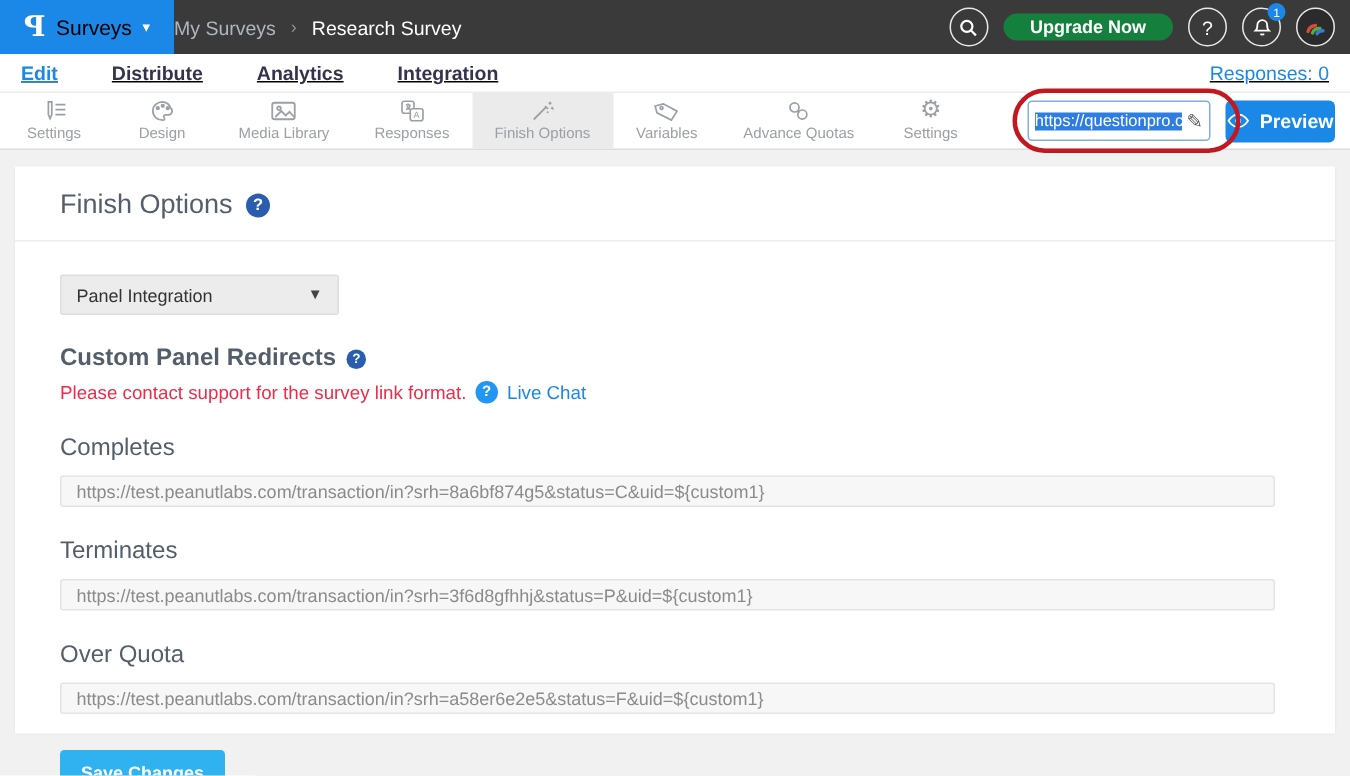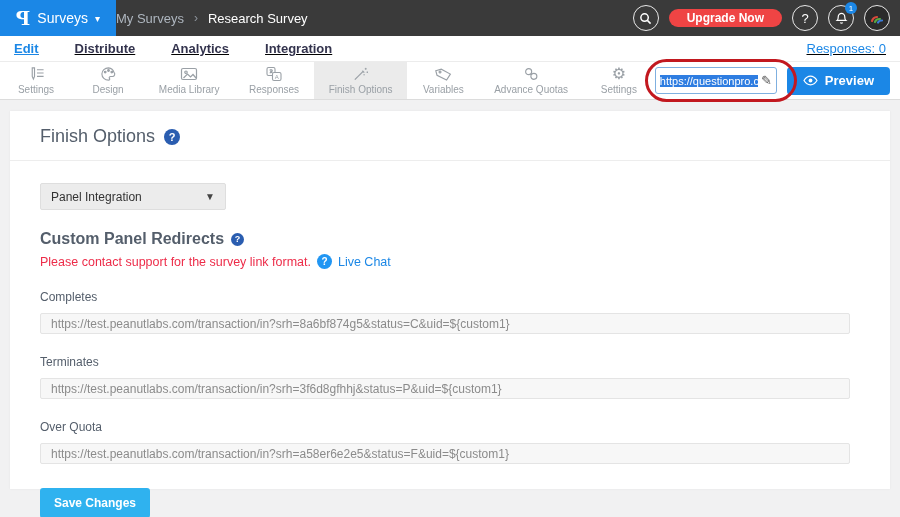--- a/index.html
+++ b/index.html
@@ -3,29 +3,29 @@
 <meta charset="utf-8">
 <style>
   * { margin:0; padding:0; box-sizing:border-box; }
   html,body { width:900px; height:517px; }
   body { font-family:"Liberation Sans", sans-serif; background:#f1f1f2; overflow:hidden; }
 
   
   .topbar { height:36px; background:#3a3a3a; display:flex; align-items:center; position:relative; }
   .logo-area { width:116px; height:36px; background:#1b87e6; display:flex; align-items:center; justify-content:center; gap:7px; cursor:pointer; }
   .logo-mark { color:#fff; font-weight:bold; font-size:19px; line-height:1; transform:scaleX(-1); font-family:"DejaVu Serif", serif; }
-  .product-label { color:#ffffff; font-size:14px; }
+  .product-label { color:#000000; font-size:14px; }
   .caret-down { color:#fff; font-size:10px; }
   .breadcrumb { display:flex; align-items:center; gap:10px; font-size:13px; }
   .crumb-parent { color:#aeb6bf; cursor:pointer; }
   .crumb-sep { color:#8d949c; font-size:12px; }
   .crumb-current { color:#ffffff; }
   .topbar-right { margin-left:auto; display:flex; align-items:center; gap:10px; padding-right:10px; }
   .circle-btn { width:26px; height:26px; border:1.5px solid #e8e8e8; border-radius:50%; display:flex; align-items:center; justify-content:center; color:#fff; font-size:13px; cursor:pointer; position:relative; background:transparent; }
-  .upgrade-btn { background:#ef4444; color:#fff; font-size:12px; font-weight:bold; border:none; border-radius:14px; padding:2px 18px; cursor:pointer; }
+  .upgrade-btn { background:#15803d; color:#fff; font-size:12px; font-weight:bold; border:none; border-radius:14px; padding:2px 18px; cursor:pointer; }
   .badge { position:absolute; top:-4px; right:-4px; background:#1b87e6; color:#fff; font-size:8px; width:12px; height:12px; border-radius:50%; display:flex; align-items:center; justify-content:center; }
   .avatar { width:26px; height:26px; border:1.5px solid #e8e8e8; border-radius:50%; background:#2b2b2b; display:flex; align-items:center; justify-content:center; overflow:hidden; cursor:pointer; }
 
   
   .menubar { height:26px; background:#fff; display:flex; align-items:center; padding:0 14px; border-bottom:1px solid #ececec;text-decoration:underline; }
   .menu-tab { font-size:13px; font-weight:bold; color:#33334d; margin-right:36px; cursor:pointer; padding:2px 0; }
   .menu-tab.active { color:#1b87e6; text-decoration:underline; }
   .responses { margin-left:auto; color:#1b87e6; font-size:13px; }
 
   
@@ -34,39 +34,39 @@
   .tool-item.active { background:#ebebeb; }
   .tool-item svg { display:block; }
   .tool-label { font-size:10px; color:#9aa0a6; white-space:nowrap; }
   .gear-glyph { font-size:16px; color:#9aa0a6; line-height:16px; }
   .toolbar-right { margin-left:auto; display:flex; align-items:center; gap:10px; padding-right:10px; }
   .url-wrap { position:relative; }
   .url-input { width:122px; height:27px; border:1px solid #7fb0e0; border-radius:3px; background:#fff; display:flex; align-items:center; padding:0 4px; overflow:hidden; cursor:text; }
   .url-selected { background:#2e7de1; color:#fff; font-size:11px; white-space:nowrap; overflow:hidden; flex:1; }
   .edit-pencil { color:#555; font-size:13px; margin-left:3px; flex:none; }
   .red-oval { position:absolute; left:-10px; top:-8px; width:152px; height:43px; border:3px solid #c2181f; border-radius:22px; pointer-events:none; }
-  .preview-btn { background:#1b87e6; color:#fff; border:none; border-radius:4px; height:28px; padding:0 16px; font-size:13px; font-weight:bold; display:flex; align-items:center; gap:7px; cursor:pointer; }
+  .preview-btn { background:#1b87e6; color:#fff; border:none; border-radius:4px; height:28px; padding:0 1px; font-size:13px; font-weight:bold; display:flex; align-items:center; gap:7px; cursor:pointer; }
 
   
   .page { padding:11px 10px; height:417px; }
   .card { background:#fff; height:378px; box-shadow:0 0 2px rgba(0,0,0,0.06); }
   .card-header { padding:15px 30px 13px; border-bottom:1px solid #ededed; display:flex; align-items:center; gap:9px; }
   .page-title { font-size:18px; color:#545e6b; font-weight:normal; }
   .help-circle { width:16px; height:16px; border-radius:50%; background:#2a5db0; color:#fff; font-size:11px; font-weight:bold; display:flex; align-items:center; justify-content:center; cursor:pointer; }
   .help-circle.small { width:13px; height:13px; font-size:9px; }
   .card-body { padding:22px 30px 0; }
   .panel-select { width:186px; height:27px; background:#ececec; border:1px solid #dedede; border-radius:2px; display:flex; align-items:center; justify-content:space-between; padding:0 10px; font-size:12px; color:#333; cursor:pointer; }
   .select-caret { color:#444; font-size:10px; }
   .section-row { margin-top:20px; display:flex; align-items:center; gap:7px; }
   .section-title { font-size:16px; font-weight:bold; color:#545e6b; }
   .warning-row { margin-top:6px; display:flex; align-items:center; gap:6px; }
   .warning-text { font-size:12.5px; color:#ed2c49; }
   .chat-circle { width:15px; height:15px; border-radius:50%; background:#2196f3; color:#fff; font-size:10px; font-weight:bold; display:flex; align-items:center; justify-content:center; cursor:pointer; }
   .live-chat-link { font-size:12.5px; color:#1b87e6; cursor:pointer; text-decoration:none; }
-  .field-label { font-size:12px; color:#545e6b; margin-top:21px; }
+  .field-label { font-size:16px; color:#545e6b; margin-top:21px; }
   .field-input { margin-top:9px; width:810px; height:21px; background:#f7f7f7; border:1px solid #e4e4e4; border-radius:2px; font-size:12px; color:#8b8b8b; padding:0 10px; font-family:"Liberation Sans", sans-serif; }
   .save-btn { margin-top:24px; background:#2fb2ef; color:#fff; border:none; border-radius:3px; padding:8px 14px; font-size:12px; font-weight:bold; cursor:pointer; }
 </style>
 </head>
 <body>
 
 <div class="topbar">
   <div class="logo-area">
     <span class="logo-mark">P</span>
     <span class="product-label">Surveys</span>

